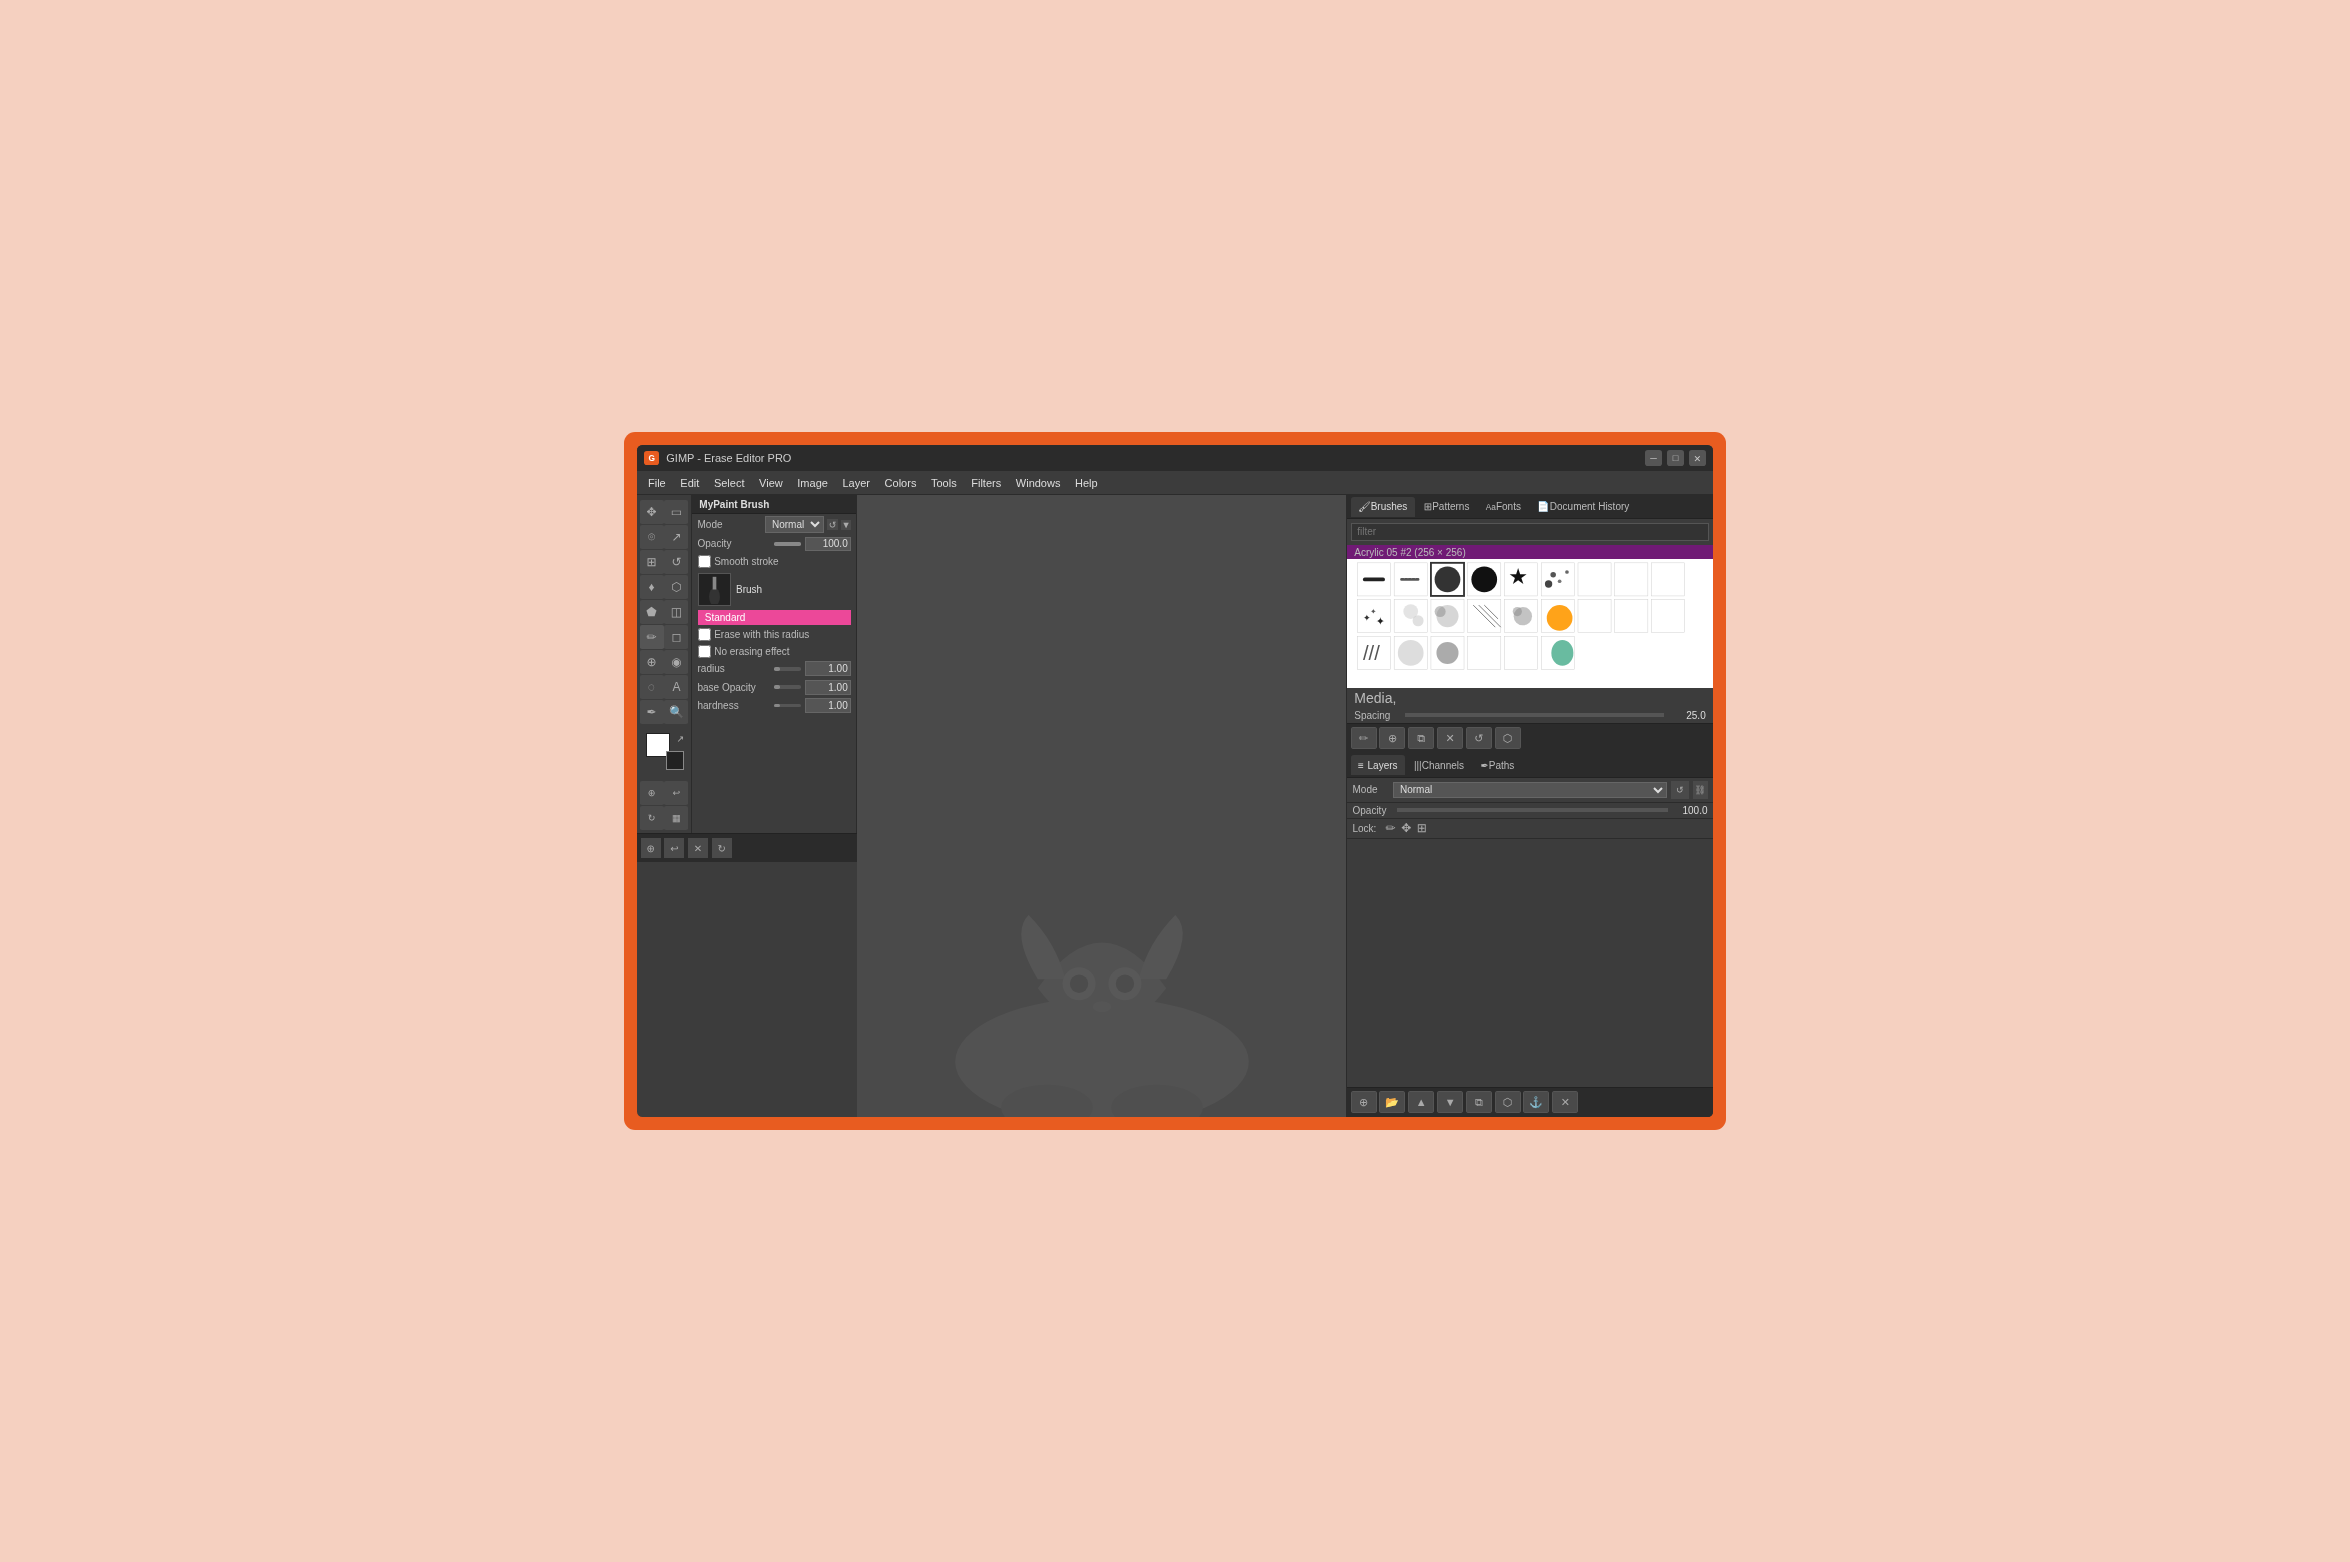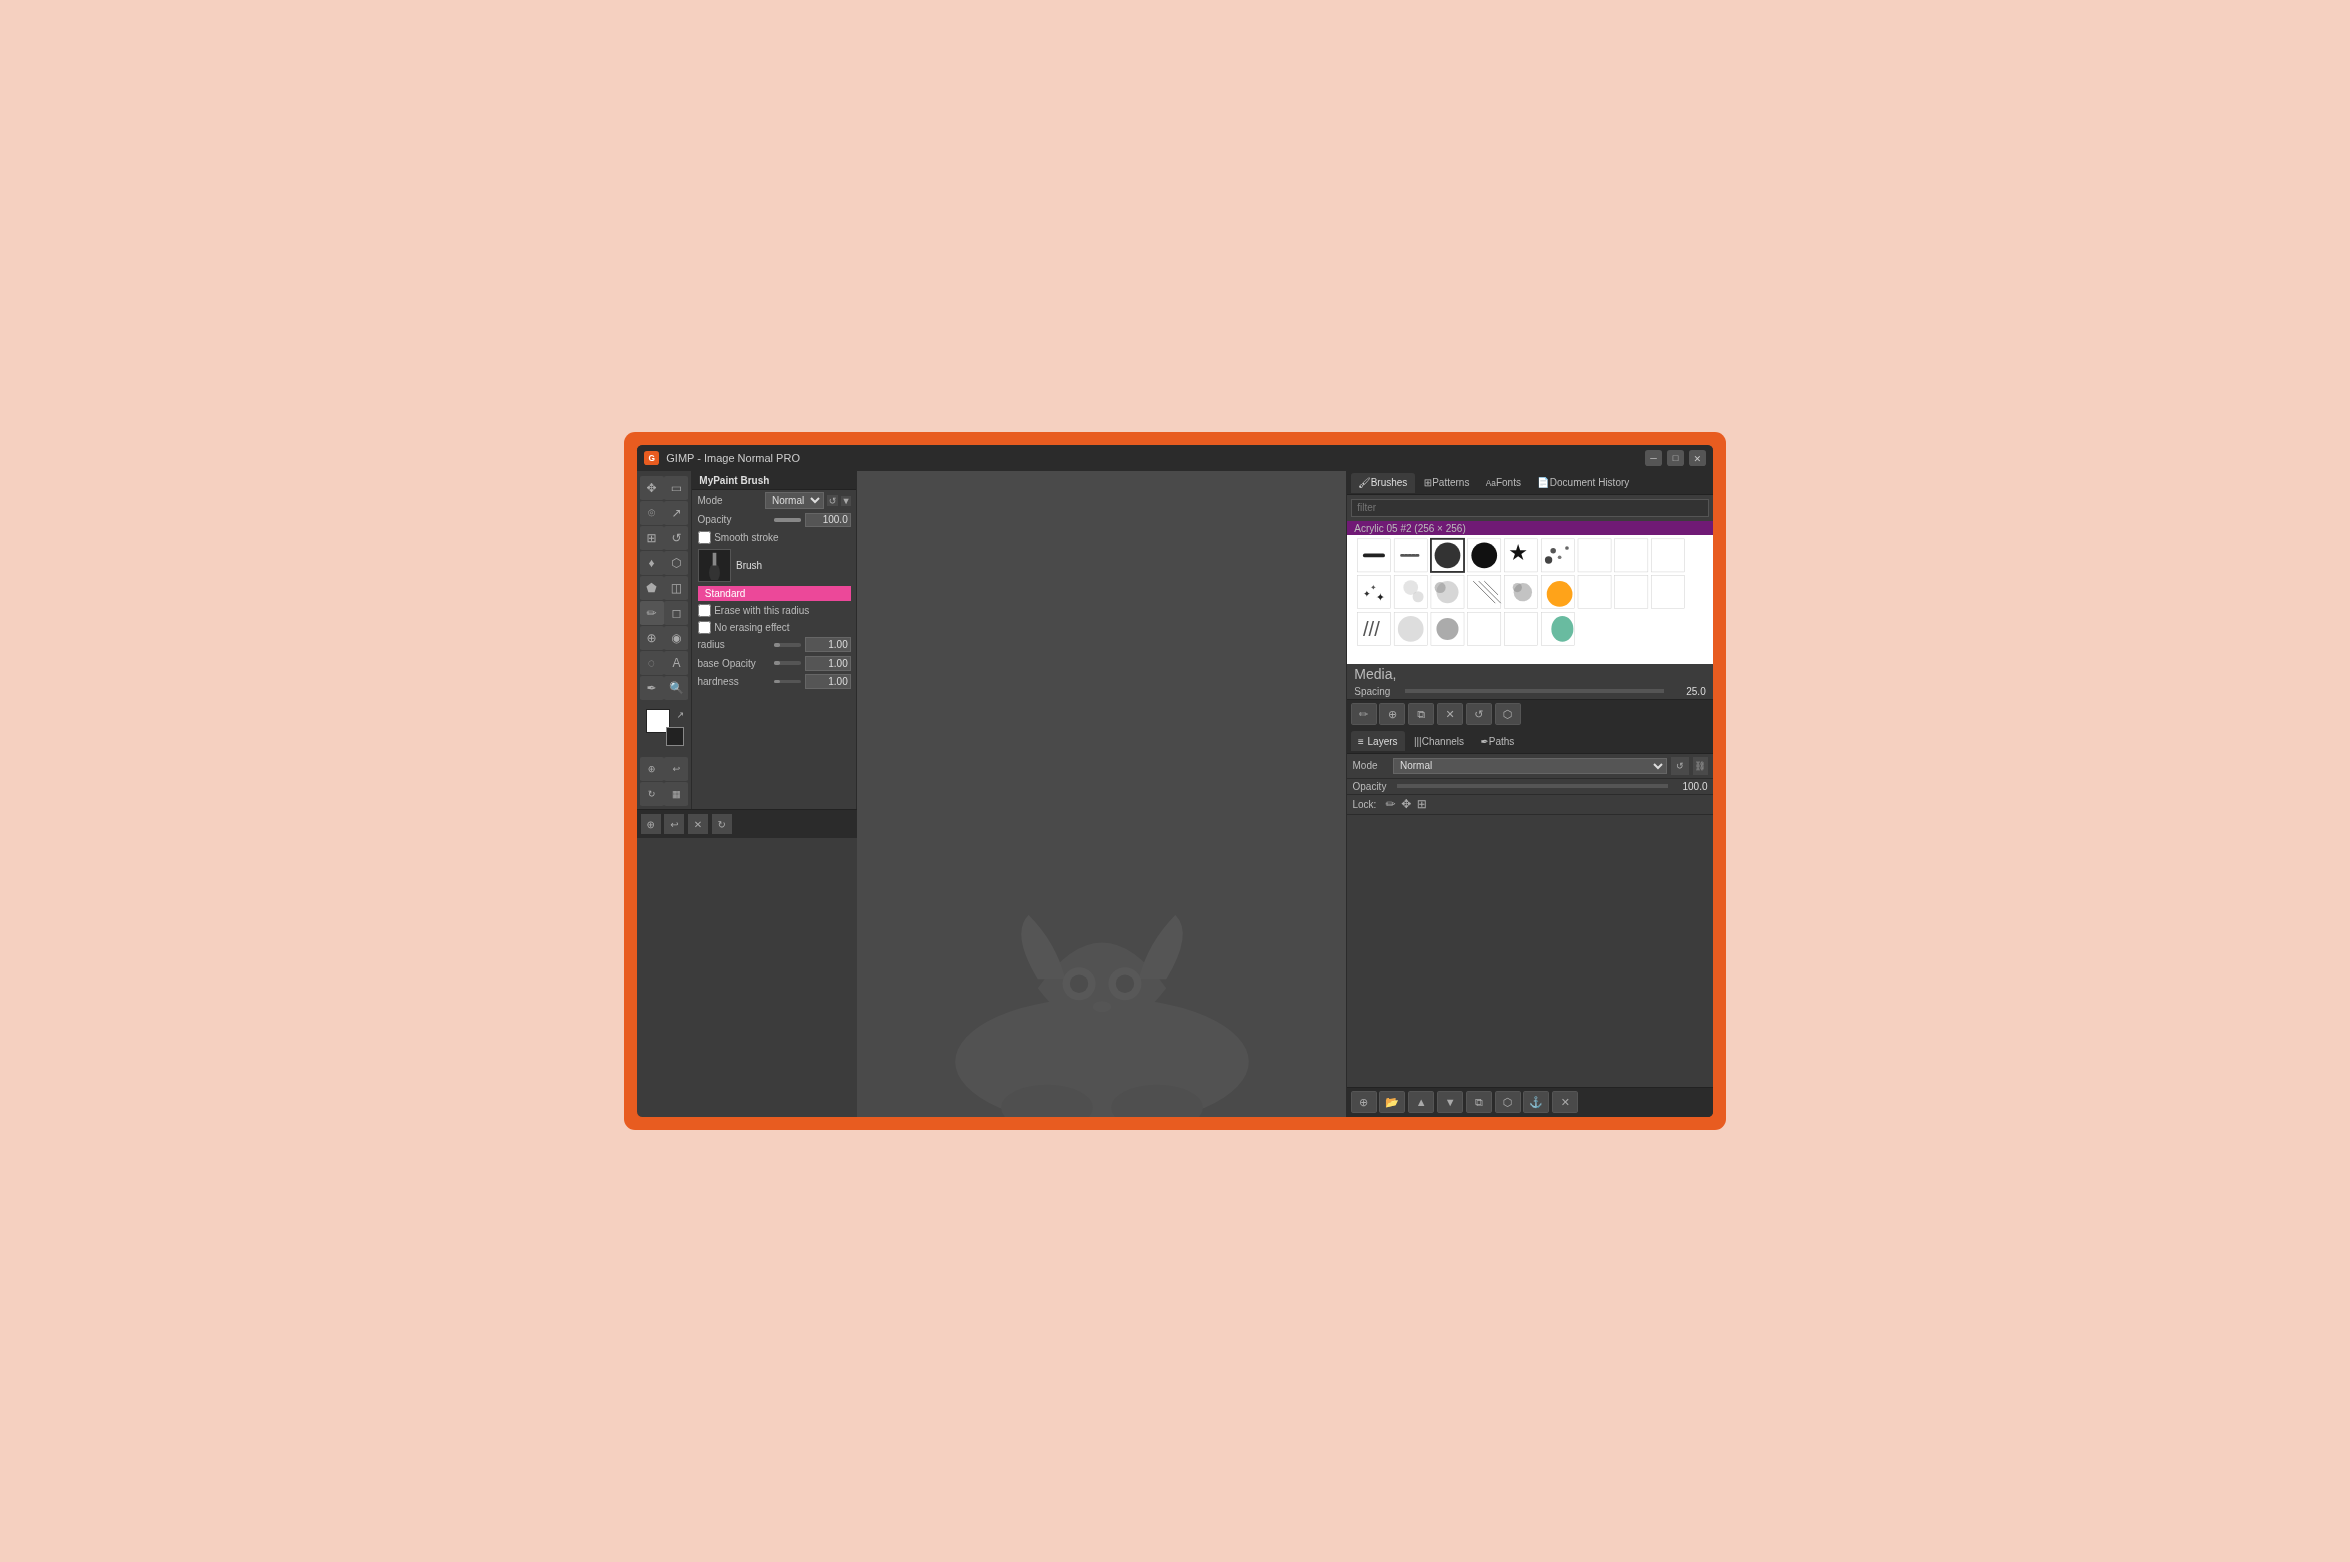--- a/index.html
+++ b/index.html
@@ -475,28 +475,41 @@
 </head>
 <body>
 
 <div class="window-outer">
   <div class="window-frame">
 
     <div class="title-bar">
       <div class="title-bar-icon">
         <span>G</span>
       </div>
-      <span class="title-bar-text">GIMP - Image Normal PRO</span>
+      <span class="title-bar-text">GIMP - Erase Editor PRO</span>
       <div class="title-bar-controls">
         <button class="title-btn">─</button>
         <button class="title-btn">□</button>
         <button class="title-btn">✕</button>
       </div>
     </div>
 
+    <div class="menu-bar">
+      <div class="menu-item">File</div>
+      <div class="menu-item">Edit</div>
+      <div class="menu-item">Select</div>
+      <div class="menu-item">View</div>
+      <div class="menu-item">Image</div>
+      <div class="menu-item">Layer</div>
+      <div class="menu-item">Colors</div>
+      <div class="menu-item">Tools</div>
+      <div class="menu-item">Filters</div>
+      <div class="menu-item">Windows</div>
+      <div class="menu-item">Help</div>
+    </div>
 
     <div class="main-layout">
 
       <div class="left-section">
         <div class="left-top">
 
           <div class="left-toolbar">
             <div class="tool-grid">
               <button class="tool-btn">✥</button>
               <button class="tool-btn">▭</button>

